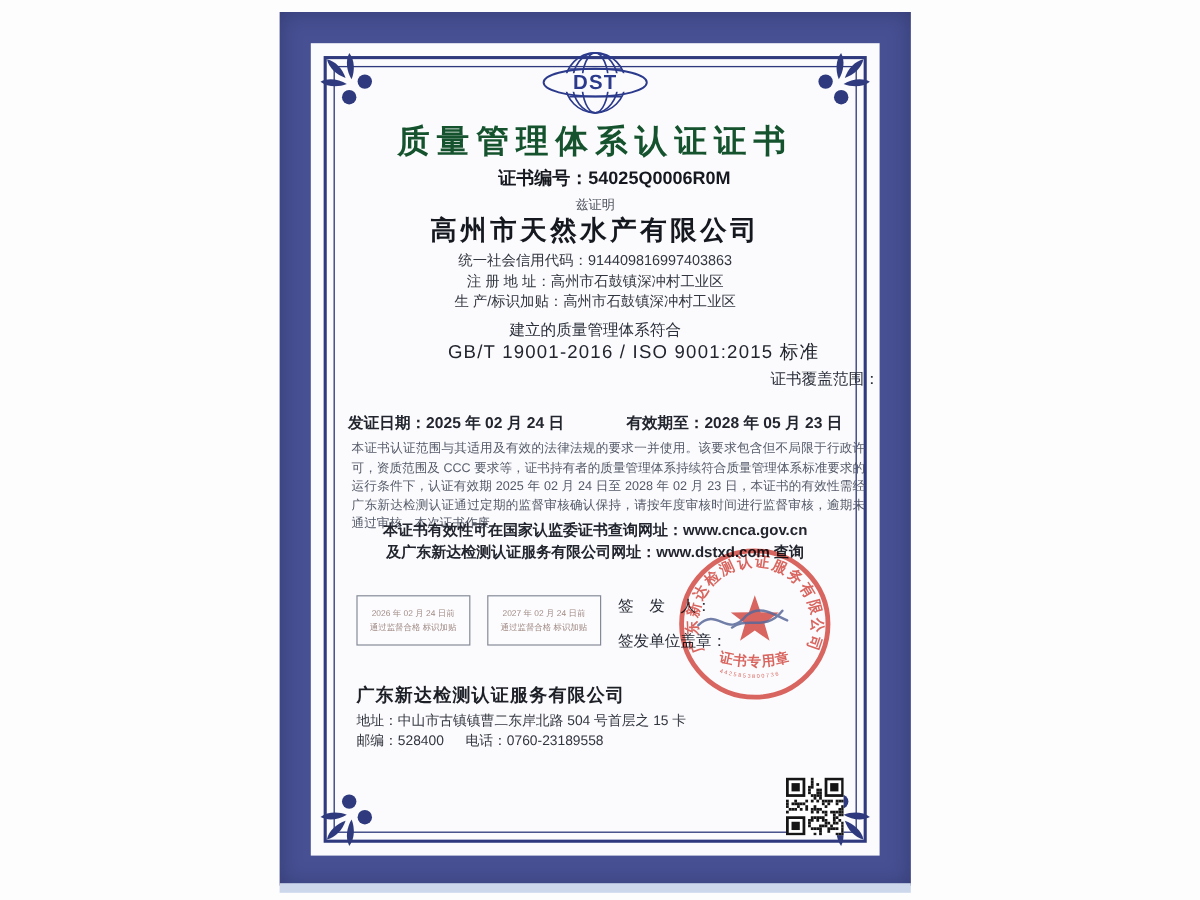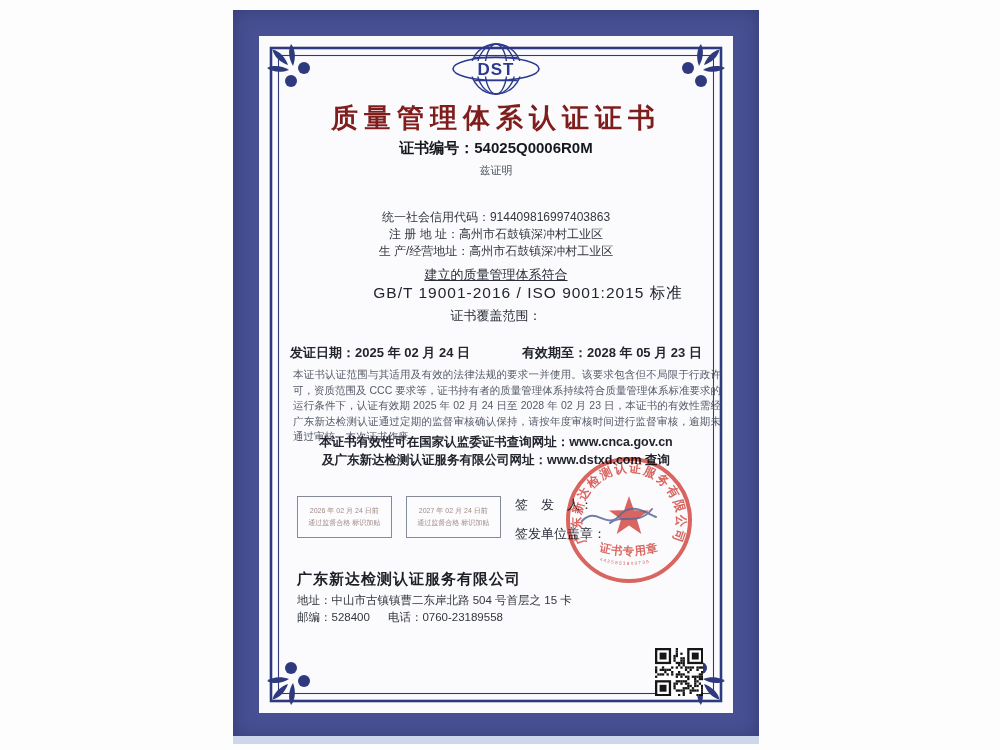--- a/index.html
+++ b/index.html
@@ -17,30 +17,30 @@
   }
   .edge-strip{position:absolute;left:233px;top:736px;width:526px;height:8px;background:#ccd7ec;}
   .paper{
     position:absolute;left:26px;top:26px;right:26px;bottom:25px;
     background:#fbfbfd;
   }
   .border-svg{position:absolute;left:0;top:0;width:100%;height:100%;}
   .content{position:absolute;left:0;top:0;width:474px;height:677px;}
   .row{position:absolute;left:0;width:100%;text-align:center;color:#2b2f3a;}
   .logo-row{top:4px;}
-  .title{top:64px;font-size:27px;font-weight:bold;letter-spacing:6px;color:#7f1d1d;}
-  .cert-no{top:103px;font-size:15px;font-weight:bold;color:#15181f;}
+  .title{top:64px;font-size:27px;font-weight:bold;letter-spacing:6px;color:#14532d;}
+  .cert-no{top:103px;font-size:15px;font-weight:bold;color:#15181f;margin-left:16px;}
   .attest{top:127px;font-size:11px;color:#4a4f5a;}
   .company{top:141px;font-size:22px;font-weight:bold;letter-spacing:3px;color:#15181f;}
   .info-credit{top:173px;font-size:12px;color:#32363f;}
   .info-reg{top:190px;font-size:12px;color:#32363f;}
   .info-op{top:207px;font-size:12px;color:#32363f;}
-  .system{top:230px;font-size:13px;color:#2b2f3a;text-decoration:underline;}
+  .system{top:230px;font-size:13px;color:#2b2f3a;}
   .standard{top:247px;font-size:15.5px;letter-spacing:1px;color:#22252e;font-weight:500;margin-left:32px;}
-  .scope-label{top:271px;font-size:13px;color:#2b2f3a;}
+  .scope-label{top:271px;font-size:13px;color:#2b2f3a;text-align:right;}
   .scope{top:287px;font-size:15px;font-weight:bold;color:#15181f;}
   .dates{top:308px;display:flex;justify-content:center;gap:52px;font-size:13px;font-weight:bold;color:#22252e;}
   .fineprint{
     position:absolute;top:331px;left:34px;width:428px;
     font-size:10.5px;line-height:15.5px;text-align:justify;color:#545a68;
   }
   .query1{top:398px;font-size:12.5px;font-weight:bold;color:#22252e;}
   .query2{top:416px;font-size:12.5px;font-weight:bold;color:#22252e;}
   .sticker{
     position:absolute;top:460px;width:93px;height:40px;
@@ -108,29 +108,30 @@
         </div>
 
         <div class="row title">质量管理体系认证证书</div>
 
         <div class="row cert-no">
           <span>证书编号：</span><span>54025Q0006R0M</span>
         </div>
 
         <div class="row attest">兹证明</div>
 
+        <div class="row company">高州市天然水产有限公司</div>
 
         <div class="row info-credit">
           <span>统一社会信用代码：</span><span>914409816997403863</span>
         </div>
         <div class="row info-reg">
           <span>注 册 地 址：</span><span>高州市石鼓镇深冲村工业区</span>
         </div>
         <div class="row info-op">
-          <span>生 产/经营地址：</span><span>高州市石鼓镇深冲村工业区</span>
+          <span>生 产/标识加贴：</span><span>高州市石鼓镇深冲村工业区</span>
         </div>
 
         <div class="row system">建立的质量管理体系符合</div>
         <div class="row standard">GB/T 19001-2016 / ISO 9001:2015 标准</div>
 
         <div class="row scope-label">证书覆盖范围：</div>
 
         <div class="row dates">
           <span><span>发证日期：</span><span>2025 年 02 月 24 日</span></span>
           <span><span>有效期至：</span><span>2028 年 05 月 23 日</span></span>

